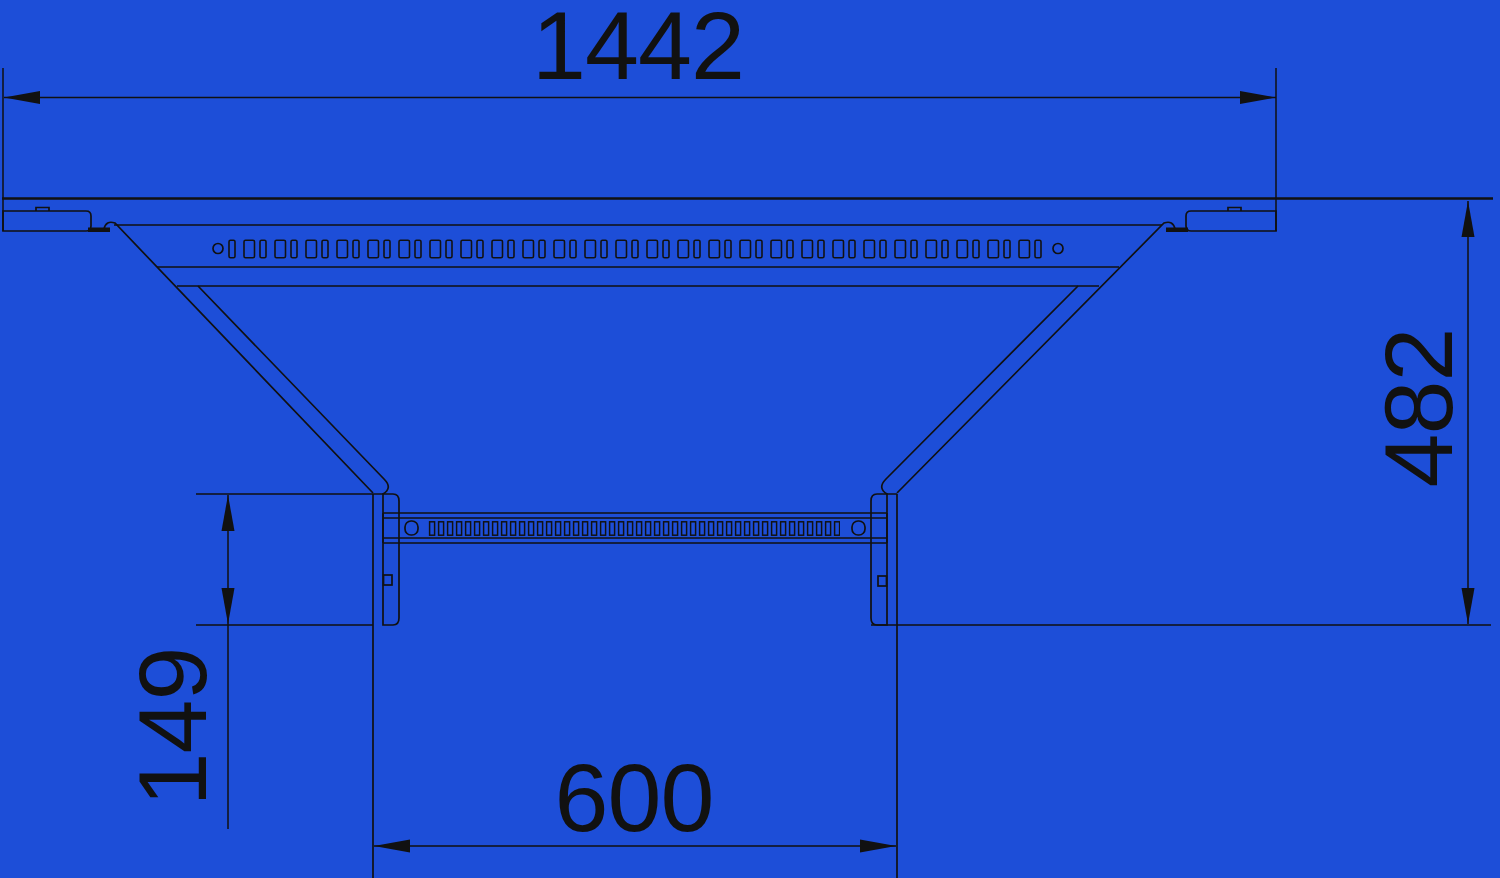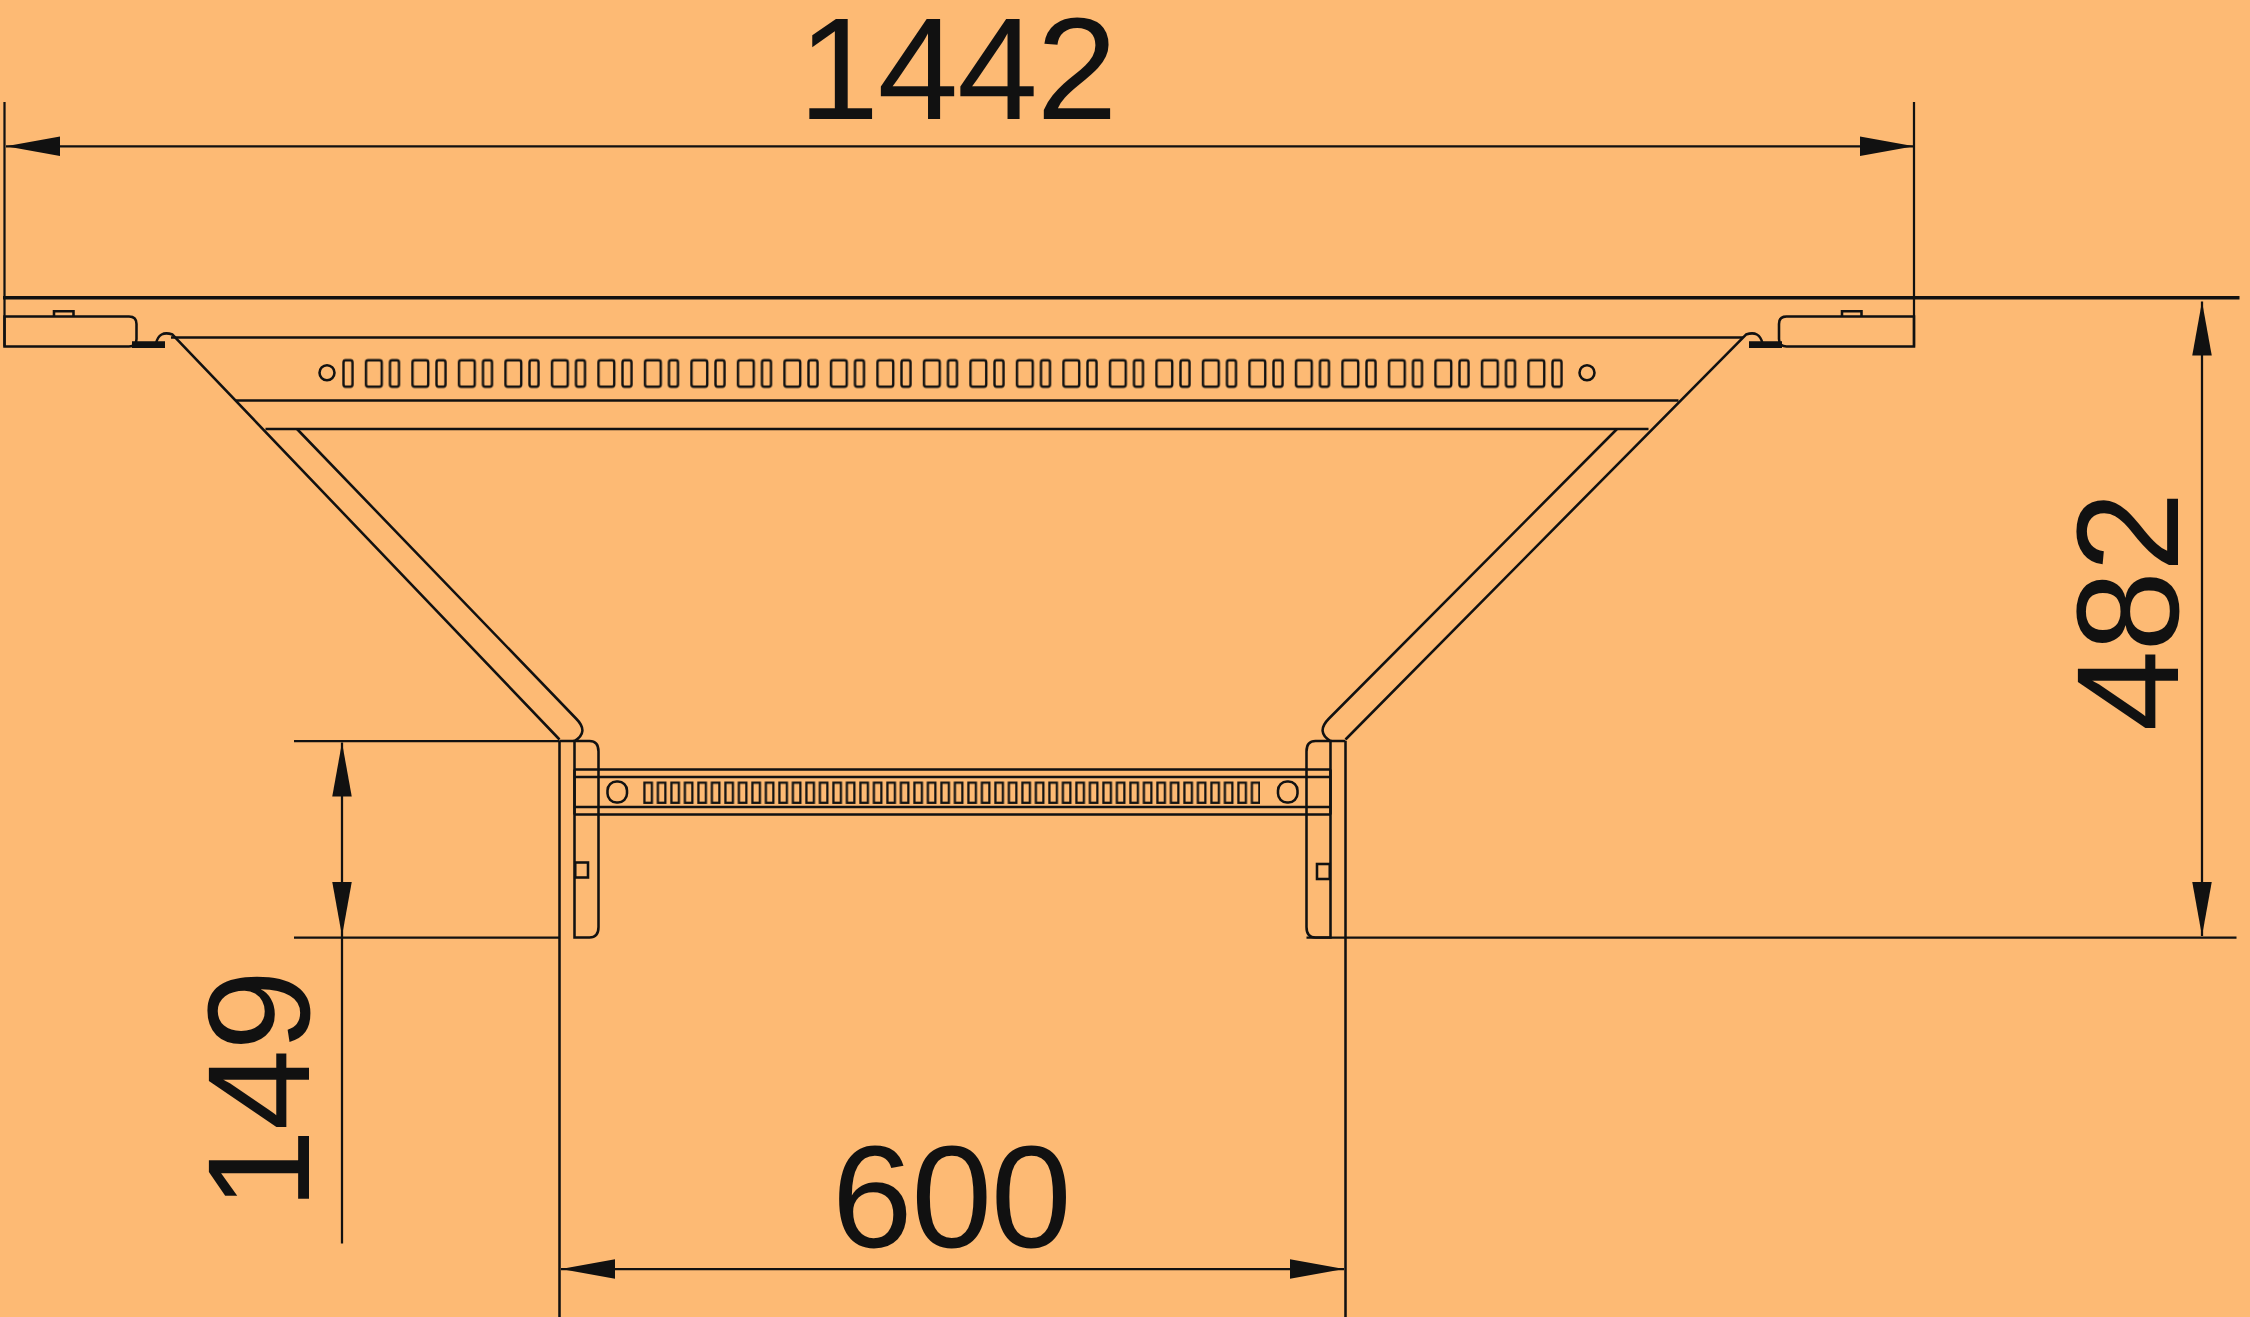--- a/index.html
+++ b/index.html
@@ -4,21 +4,21 @@
 <style>
   html, body {
     margin: 0;
     padding: 0;
     background: #ffffff;
   }
   .stage {
     position: relative;
     width: 1500px;
     height: 878px;
-    background: #fdba74;
+    background: #1d4ed8;
     overflow: hidden;
   }
   svg { display: block; }
   .dim-text {
     font-family: "Liberation Sans", "DejaVu Sans", sans-serif;
     font-size: 97px;
     letter-spacing: -1px;
     fill: #111111;
   }
   .outline  { fill: none; stroke: #111111; stroke-width: 1.7; }

